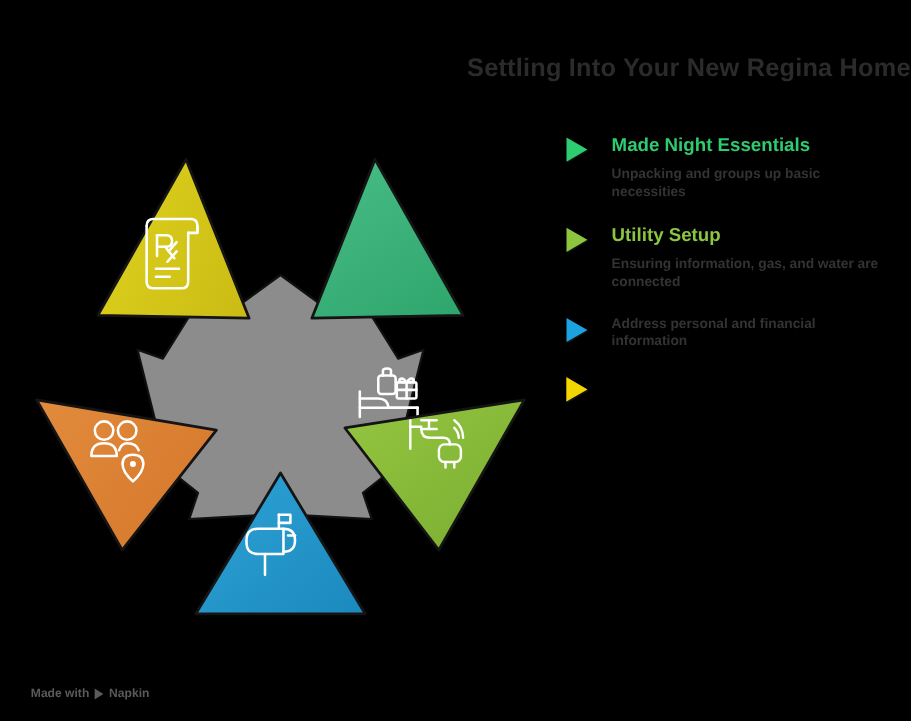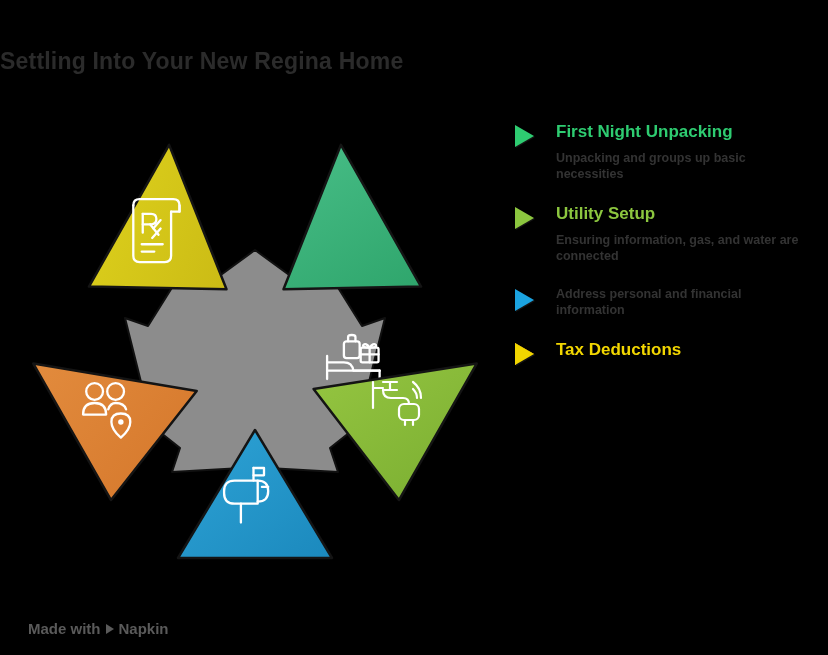--- a/index.html
+++ b/index.html
@@ -14,21 +14,21 @@
     overflow: hidden;
     font-family: "Liberation Sans", sans-serif;
     background: #000000;
   }
 
   #page-title {
     position: absolute;
     top: 48px;
     left: 0;
     width: 828px;
-    text-align: left;
+    text-align: right;
     font-size: 23px;
     font-weight: bold;
     color: #2b2b2b;
     letter-spacing: 0.2px;
     white-space: nowrap;
   }
 
   
   #diagram {
     position: absolute;
@@ -81,21 +81,21 @@
   }
 
   
   #footer {
     position: absolute;
     left: 28px;
     bottom: 18px;
     display: flex;
     align-items: center;
     gap: 5px;
-    font-size: 15px;
+    font-size: 11px;
     font-weight: bold;
     color: #5a5a5a;
   }
   #footer .napkin-glyph {
     display: inline-block;
     width: 0;
     height: 0;
     border-top: 5px solid transparent;
     border-bottom: 5px solid transparent;
     border-left: 8px solid #5a5a5a;
@@ -235,42 +235,41 @@
         <path d="M 14 52 L 26 52"></path>
       </g>
     </g>
   </svg>
 </div>
 
 <div id="legend">
 
   <div class="legend-item">
     <span class="legend-marker" style="border-left-color:#2ecc71"></span>
-    <div class="legend-title" style="color:#2ecc71">First Night Unpacking</div>
+    <div class="legend-title" style="color:#2ecc71">Made Night Essentials</div>
     <div class="legend-desc">Unpacking and groups up basic necessities</div>
   </div>
 
   <div class="legend-item">
     <span class="legend-marker" style="border-left-color:#8cc63f"></span>
     <div class="legend-title" style="color:#8cc63f">Utility Setup</div>
     <div class="legend-desc">Ensuring information, gas, and water are connected</div>
   </div>
 
   <div class="legend-item">
     <span class="legend-marker" style="border-left-color:#1ba3e0"></span>
     <div class="legend-desc">Address personal and financial information</div>
   </div>
 
   <div class="legend-item">
     <span class="legend-marker" style="border-left-color:#f5a623"></span>
   </div>
 
   <div class="legend-item">
     <span class="legend-marker" style="border-left-color:#f2d600"></span>
-    <div class="legend-title" style="color:#f2d600">Tax Deductions</div>
   </div>
 
 </div>
 
 <div id="footer">
   <span>Made with</span>
   <span class="napkin-glyph"></span>
   <span>Napkin</span>
 </div>
 

